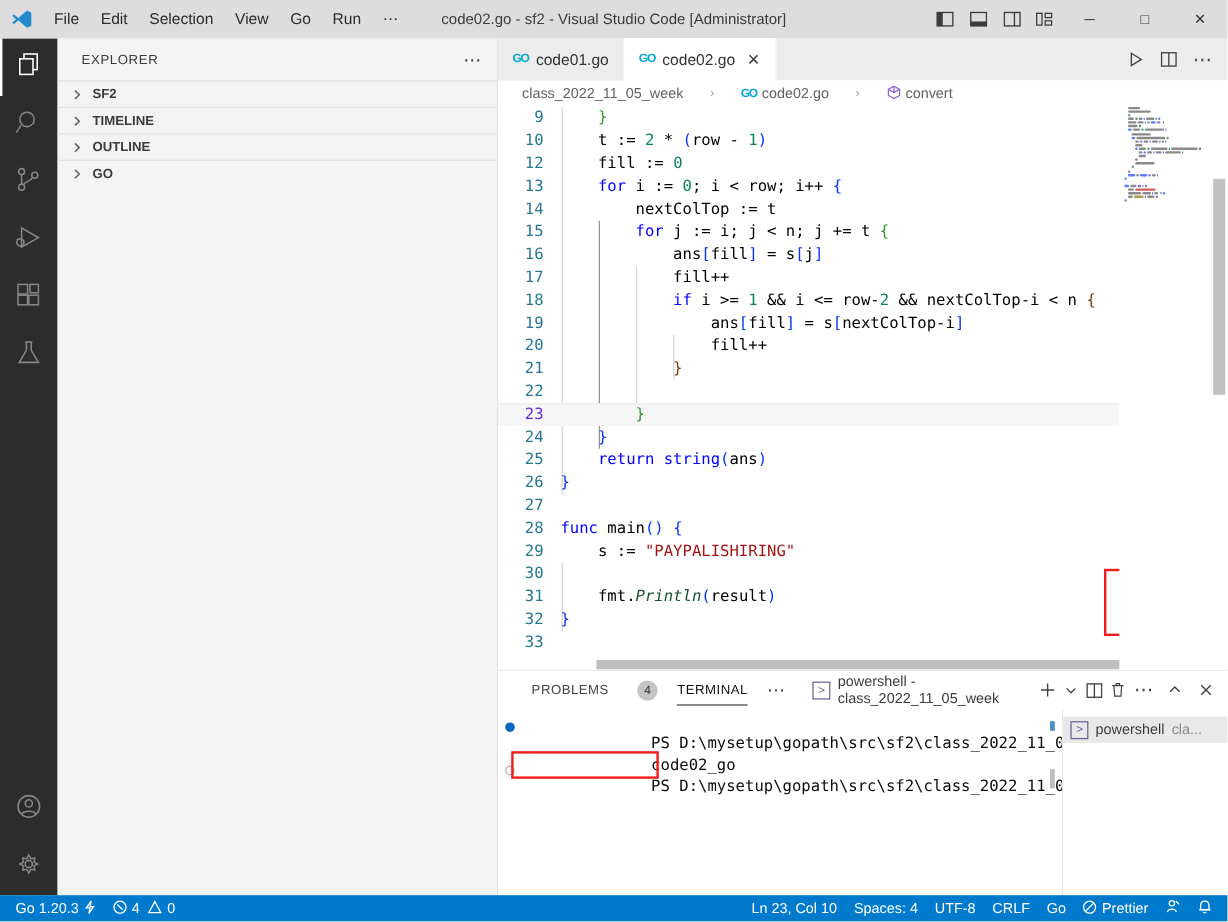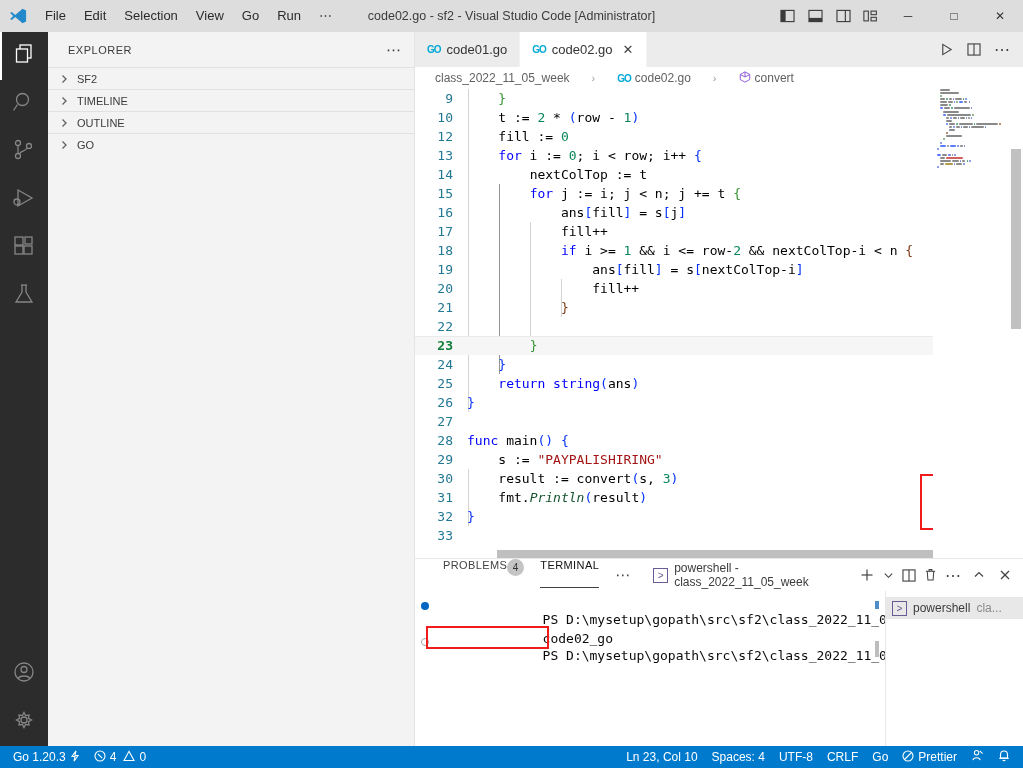--- a/index.html
+++ b/index.html
@@ -59,21 +59,21 @@
     width: 367px; background: #f3f3f3; color: #3b3b3b; flex: none;
     display: flex; flex-direction: column; border-right: 1px solid #e4e4e4;
   }
   .sidebar-header {
     height: 35px; display: flex; align-items: center; padding: 0 12px 0 20px;
     font-size: 11px; letter-spacing: .5px; color: #3b3b3b;
   }
   .sidebar-header .more { margin-left: auto; font-size: 15px; color: #3b3b3b; letter-spacing: 1px;}
   .tree-section {
     height: 22px; display: flex; align-items: center; gap: 5px;
-    font-size: 11px; font-weight: normal; color: #3b3b3b; padding-left: 8px;
+    font-size: 11px; font-weight: bold; color: #3b3b3b; padding-left: 8px;
     border-top: 1px solid #e1e1e1;
   }
   .tree-section:first-of-type { border-top: none; }
   .chev { width: 16px; display:flex; align-items:center; justify-content:center; color:#616161; }
 
   
   .editor-area { flex: 1; display: flex; flex-direction: column; min-width: 0; background: #ffffff; }
   .tabs-row { height: 35px; background: #ececec; display: flex; align-items: stretch; flex: none; }
   .tab {
     display: flex; align-items: center; gap: 6px; padding: 0 12px;
@@ -102,21 +102,21 @@
   .code-lines { position: relative; font-family: "DejaVu Sans Mono", monospace; font-size: 13px; }
   .cline { height: 19px; display: flex; align-items: center; position: relative; white-space: pre; }
   .cline.current { background: #f6f6f6; }
   .cline.current::after {
     content:""; position:absolute; left:0; right:0; top:0; height:1px; background:#eaeaea;
   }
   .ln {
     width: 52px; text-align: right; padding-right: 14px; color: #237893;
     font-family: "DejaVu Sans Mono", monospace; font-size: 13px; flex: none; user-select:none;
   }
-  .cline.current .ln { color: #15803d; font-weight: bold; }
+  .cline.current .ln { color: #6d28d9; font-weight: normal; }
   .ctext { font-family: "DejaVu Sans Mono", monospace; font-size: 13px; color: #000000; white-space: pre; }
   .kw { color: #0000ff; }
   .num { color: #098658; }
   .str { color: #a31515; }
   .fn { color: #14532d; font-style: italic; }
   .pl { color: #000000; }
   .br0 { color: #0431fa; }
   .br1 { color: #319331; }
   .br2 { color: #7b3814; }
 
@@ -136,21 +136,21 @@
   .hscroll {
     position: absolute; bottom: 0; left: 52px; right: 90px; height: 8px; background: transparent;
   }
   .hscroll .thumb { position: absolute; left: 30px; width: 455px; height: 8px; background: #bfbfbf; }
 
   
   .panel { height: 188px; flex: none; display: flex; flex-direction: column; background: #ffffff; border-top: 1px solid #e7e7e7; }
   .panel-head { height: 32px; display: flex; align-items: center; padding-left: 20px; gap: 0; flex: none; }
   .panel-tab {
     font-size: 11px; color: #424242; letter-spacing: .4px; padding: 0 8px; height: 32px;
-    display: flex; gap: 0; position: relative;
+    display: flex; align-items: center; gap: 24px; position: relative;
   }
   .panel-tab.active { color: #111; }
   .panel-tab.active::after {
     content:""; position: absolute; left: 8px; right: 8px; bottom: 3px; height: 1px; background: #424242;
   }
   .badge {
     background: #c4c4c4; color: #333; border-radius: 9px; font-size: 10px;
     min-width: 17px; height: 17px; display: inline-flex; align-items: center; justify-content: center;
     padding: 0 5px;
   }
@@ -434,21 +434,21 @@
               <div class="cline"><div class="ln">20</div><div class="ctext"><span>                </span><span class="pl">fill++</span></div></div>
               <div class="cline"><div class="ln">21</div><div class="ctext"><span>            </span><span class="br2">}</span></div></div>
               <div class="cline"><div class="ln">22</div></div>
               <div class="cline current"><div class="ln">23</div><div class="ctext"><span>        </span><span class="br1">}</span></div></div>
               <div class="cline"><div class="ln">24</div><div class="ctext"><span>    </span><span class="br0">}</span></div></div>
               <div class="cline"><div class="ln">25</div><div class="ctext"><span>    </span><span class="kw">return</span><span class="pl"> </span><span class="kw">string</span><span class="br0">(</span><span class="pl">ans</span><span class="br0">)</span></div></div>
               <div class="cline"><div class="ln">26</div><div class="ctext"><span class="br0">}</span></div></div>
               <div class="cline"><div class="ln">27</div><div class="ctext"></div></div>
               <div class="cline"><div class="ln">28</div><div class="ctext"><span class="kw">func</span><span class="pl"> main</span><span class="br0">()</span><span class="pl"> </span><span class="br0">{</span></div></div>
               <div class="cline"><div class="ln">29</div><div class="ctext"><span>    </span><span class="pl">s := </span><span class="str">"PAYPALISHIRING"</span></div></div>
-              <div class="cline"><div class="ln">30</div><div class="ctext"><span>    </span><span class="pl">result := </span><span class="pl">convert</span><span class="br0">(</span><span class="pl">s, </span><span class="num">3</span><span class="br0">)</span></div></div>
+              <div class="cline"><div class="ln">30</div></div>
               <div class="cline"><div class="ln">31</div><div class="ctext"><span>    </span><span class="pl">fmt.</span><span class="fn">Println</span><span class="br0">(</span><span class="pl">result</span><span class="br0">)</span></div></div>
               <div class="cline"><div class="ln">32</div><div class="ctext"><span class="br0">}</span></div></div>
               <div class="cline"><div class="ln">33</div><div class="ctext"></div></div>
             </div>
 
           <div class="redbox" style="left:505px; top:385px; width:193px; height:56px;"></div>
 
           <div class="hscroll">
             <div class="thumb"></div>
           </div>

